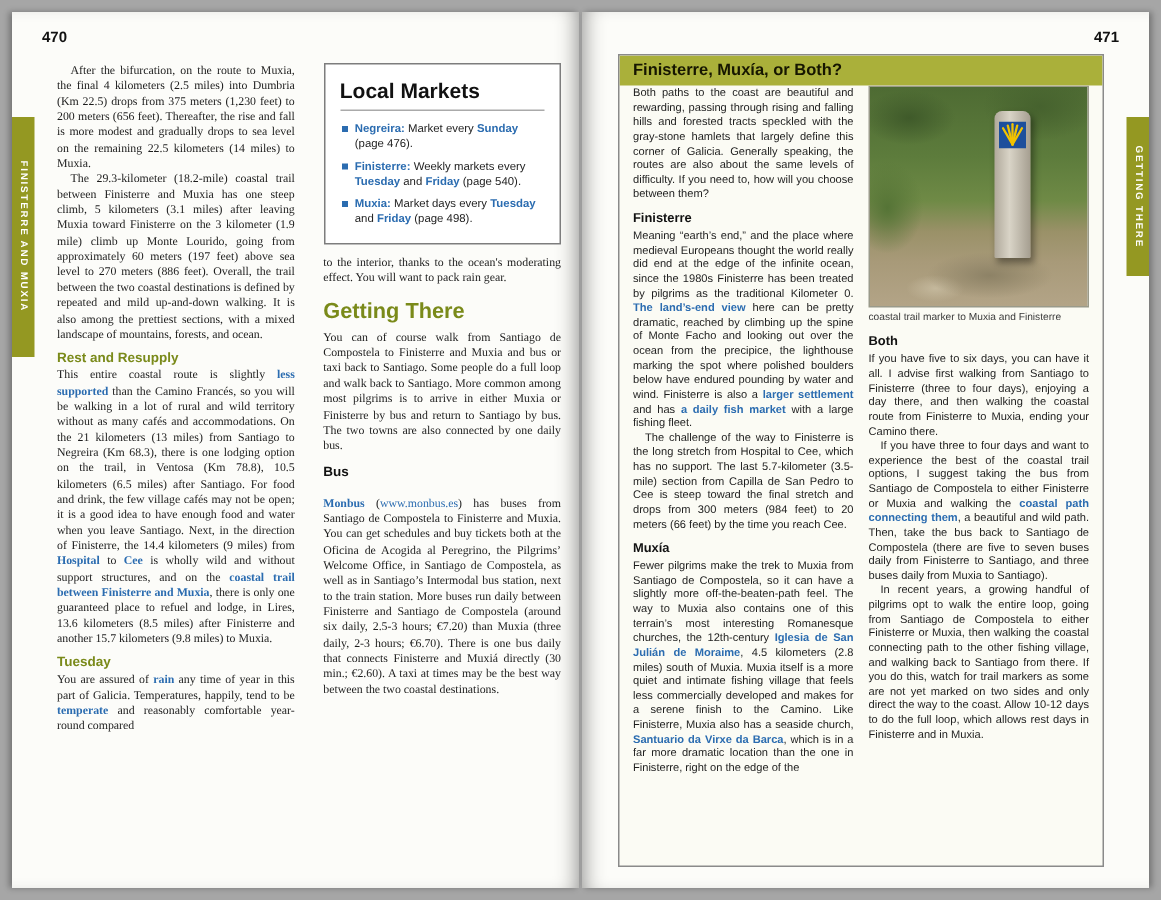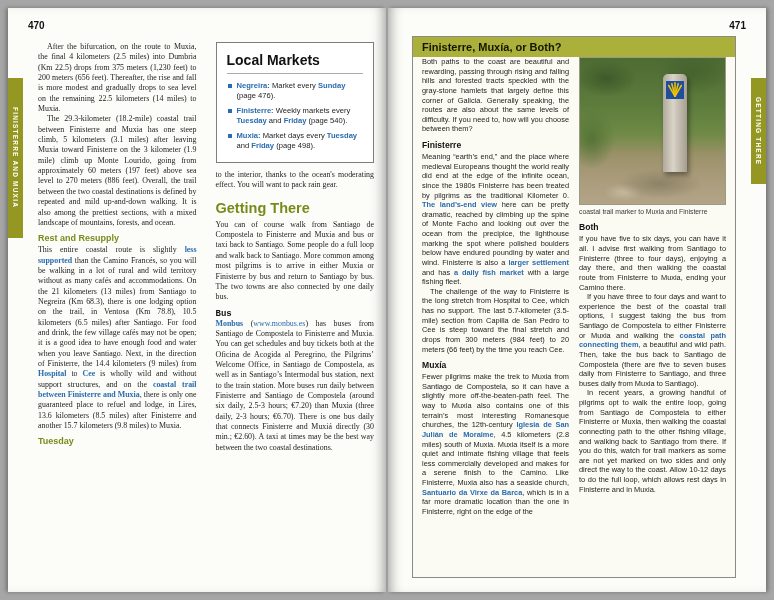--- a/index.html
+++ b/index.html
@@ -26,21 +26,21 @@
   .tab-left{left:0;top:70px;height:160px;}
   .tab-right{right:0;top:70px;height:106px;}
 
   
   .content{position:absolute;top:34px;left:30px;right:12px;bottom:12px;display:flex;gap:19px;overflow:hidden;justify-content:flex-end;}
   .col{flex:1;min-width:0;}
   .serif p, p.serif{font-size:7.9px;line-height:1.31;color:var(--ink);text-align:justify;margin:0;}
   p.indent{text-indent:9px;}
   .h-olive{font-family:"Liberation Sans",sans-serif;font-size:9px;font-weight:bold;color:var(--heading-green);margin:5px 0 2px;}
   .h-getting{font-family:"Liberation Sans",sans-serif;font-size:14.5px;font-weight:bold;color:var(--heading-green);margin:9px 0 4px;}
-  .h-bus{font-family:Liberation Mono, monospace;font-size:9px;font-weight:bold;color:#111;margin:6px 0 0;}
+  .h-bus{font-family:Liberation Sans, sans-serif;font-size:9px;font-weight:bold;color:#111;margin:6px 0 12px;}
 
   
   .markets-box{border:1px solid #7d7d7d;background:#fff;padding:9px 10px 6px;margin-bottom:7px;font-family:"Liberation Sans",sans-serif;}
   .box-title{font-size:14px;font-weight:bold;color:#111;padding-bottom:5px;border-bottom:1px solid #aaa;margin-bottom:7px;}
   .market-item{position:relative;padding-left:10px;font-size:7.6px;line-height:1.32;color:var(--ink);margin-bottom:5px;text-align:left;}
   .market-item .bullet{position:absolute;left:1px;top:3px;width:4px;height:4px;background:var(--link-blue);}
 
   
   .feature-box{position:absolute;top:28px;left:24px;right:30px;bottom:14px;border:1px solid #8a8a8a;background:#fbfbf4;font-family:"Liberation Sans",sans-serif;overflow:hidden;display:flex;flex-direction:column;}
   .fb-title{background:var(--box-bar);color:#161600;font-weight:bold;font-size:11px;padding:4px 9px;flex:0 0 auto;}
@@ -76,20 +76,21 @@
   <div class="page left">
     <div class="page-num">470</div>
 
     <div class="content serif">
       <div class="col">
         <p class="indent">After the bifurcation, on the route to Muxia, the final 4 kilometers (2.5 miles) into Dumbria (Km 22.5) drops from 375 meters (1,230 feet) to 200 meters (656 feet). Thereafter, the rise and fall is more modest and gradually drops to sea level on the remaining 22.5 kilometers (14 miles) to Muxia.</p>
         <p class="indent">The 29.3-kilometer (18.2-mile) coastal trail between Finisterre and Muxia has one steep climb, 5 kilometers (3.1 miles) after leaving Muxia toward Finisterre on the 3 kilometer (1.9 mile) climb up Monte Lourido, going from approximately 60 meters (197 feet) above sea level to 270 meters (886 feet). Overall, the trail between the two coastal destinations is defined by repeated and mild up-and-down walking. It is also among the prettiest sections, with a mixed landscape of mountains, forests, and ocean.</p>
         <h3 class="h-olive">Rest and Resupply</h3>
         <p><span>This entire coastal route is slightly </span><span class="seg-link">less supported</span><span> than the Camino Francés, so you will be walking in a lot of rural and wild territory without as many cafés and accommodations. On the 21 kilometers (13 miles) from Santiago to Negreira (Km 68.3), there is one lodging option on the trail, in Ventosa (Km 78.8), 10.5 kilometers (6.5 miles) after Santiago. For food and drink, the few village cafés may not be open; it is a good idea to have enough food and water when you leave Santiago. Next, in the direction of Finisterre, the 14.4 kilometers (9 miles) from </span><span class="seg-link">Hospital</span><span> to </span><span class="seg-link">Cee</span><span> is wholly wild and without support structures, and on the </span><span class="seg-link">coastal trail between Finisterre and Muxia</span><span>, there is only one guaranteed place to refuel and lodge, in Lires, 13.6 kilometers (8.5 miles) after Finisterre and another 15.7 kilometers (9.8 miles) to Muxia.</span></p>
         <h3 class="h-olive">Tuesday</h3>
+        <p><span>You are assured of </span><span class="seg-link">rain</span><span> any time of year in this part of Galicia. Temperatures, happily, tend to be </span><span class="seg-link">temperate</span><span> and reasonably comfortable year-round compared</span></p>
       </div>
 
       <div class="col">
         <div class="markets-box">
           <div class="box-title">Local Markets</div>
           <div class="market-item">
             <span class="bullet"></span>
             <span><span class="seg-link">Negreira:</span><span> Market every </span><span class="seg-link">Sunday</span><span> (page 476).</span></span>
           </div>
           <div class="market-item">

